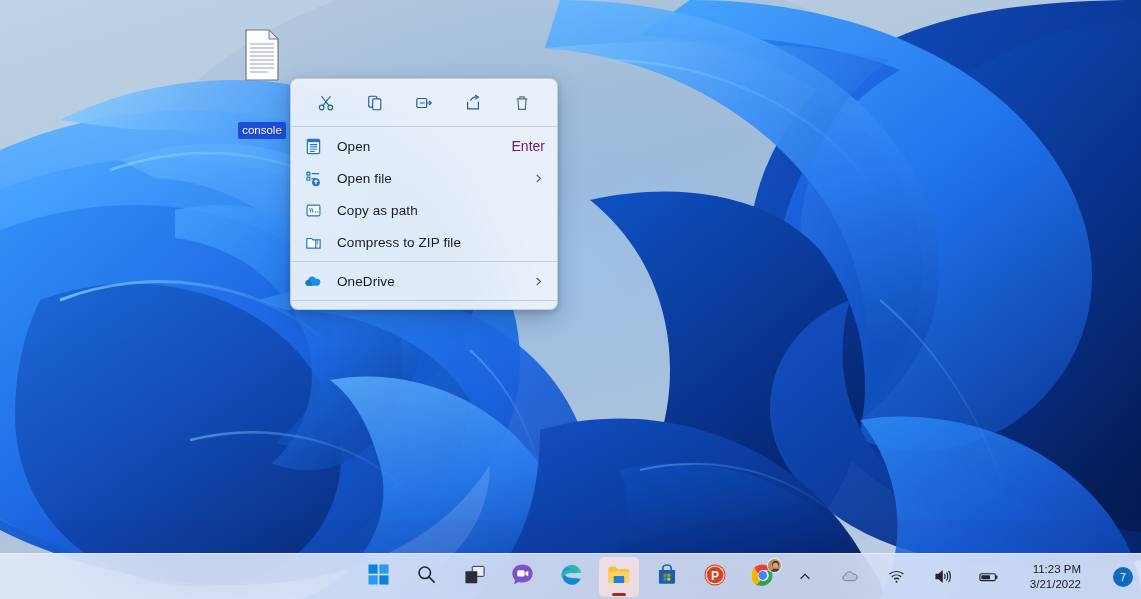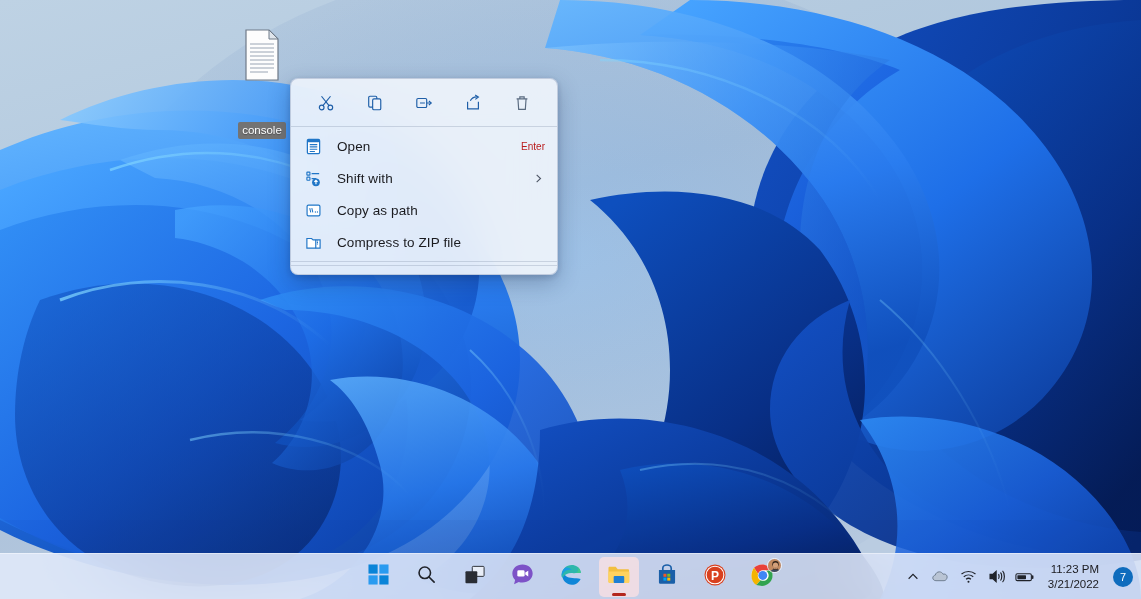--- a/index.html
+++ b/index.html
@@ -29,21 +29,21 @@
   }
   .desk-icon .glyph {
     width: 44px; height: 54px;
     margin: 0 auto 4px auto;
     position: relative;
   }
   .desk-icon .label {
     display: inline-block;
     font-size: 11.5px;
     color: #ffffff;
-    background: #737373;
+    background: #1d4ed8;
     padding: 1px 4px 2px 4px;
     border-radius: 2px;
     line-height: 14px;
     white-space: nowrap;
     text-shadow: 0 1px 1px rgba(0,0,0,.35);
     margin-top: 36px;
   }
 
   
   #ctx-menu {
@@ -93,22 +93,22 @@
     display: flex; align-items: center; justify-content: center;
   }
   .ctx-item .txt {
     flex: 1 1 auto;
     font-size: 13.5px;
     color: #1b1b1f;
     letter-spacing: .1px;
     white-space: nowrap;
   }
   .ctx-item .accel {
-    font-size: 10px;
-    color: #b91c1c;
+    font-size: 14px;
+    color: #701a75;
     margin-left: 10px;
     white-space: nowrap;
   }
   .ctx-item .chev {
     width: 14px; height: 14px;
     margin-left: 8px;
     display: flex; align-items: center; justify-content: center;
   }
 
   
@@ -146,21 +146,21 @@
     width: 14px; height: 3px;
     border-radius: 2px;
     background: #b3261e;
   }
   #tb-tray {
     position: absolute;
     right: 8px;
     display: flex;
     align-items: center;
     height: 46px;
-    gap: 2px;
+    gap: 20px;
   }
   .tray-ico {
     width: 26px; height: 32px;
     display: flex; align-items: center; justify-content: center;
     border-radius: 4px;
     cursor: default;
   }
   #tb-clock {
     display: flex;
     flex-direction: column;
@@ -369,21 +369,21 @@
       <span class="ico">
         <svg width="17" height="17" viewBox="0 0 18 18" fill="none" stroke="#2176c7" stroke-width="1.2">
           <rect x="2" y="2.2" width="3.2" height="3.2" rx=".5"></rect>
           <line x1="7" y1="3.8" x2="15" y2="3.8"></line>
           <rect x="2" y="7.6" width="3.2" height="3.2" rx=".5"></rect>
           <line x1="7" y1="9.2" x2="12" y2="9.2"></line>
           <circle cx="11.6" cy="13" r="4.1" fill="#2176c7" stroke="none"></circle>
           <path d="M11.6,10.8 L11.6,15.2 M9.9,12.5 L11.6,10.8 L13.3,12.5" stroke="#ffffff" stroke-width="1.2"></path>
         </svg>
       </span>
-      <span class="txt">Shift with</span>
+      <span class="txt">Open file</span>
       <span class="chev">
         <svg width="11" height="11" viewBox="0 0 12 12" fill="none" stroke="#4c5564" stroke-width="1.2">
           <path d="M4,2 L8.2,6 L4,10"></path>
         </svg>
       </span>
     </div>
 
     <div class="ctx-item">
       <span class="ico">
         <svg width="17" height="17" viewBox="0 0 18 18" fill="none" stroke="#2176c7" stroke-width="1.25">
@@ -403,20 +403,34 @@
           <path d="M11.4,6.2 L11.4,15"></path>
           <path d="M12.6,7.4 L13.8,7.4 M12.6,9 L13.8,9 M12.6,10.6 L13.8,10.6"></path>
         </svg>
       </span>
       <span class="txt">Compress to ZIP file</span>
     </div>
 
 
     <div class="ctx-sep"></div>
 
+    <div class="ctx-item">
+      <span class="ico">
+        <svg width="18" height="18" viewBox="0 0 20 20">
+          <path d="M5.2,15.4 C3.1,15.4 1.6,13.9 1.6,12.1 C1.6,10.5 2.8,9.1 4.4,8.9 C4.7,6.6 6.7,4.9 9.1,4.9 C11,4.9 12.7,6.1 13.4,7.8 C13.8,7.6 14.3,7.5 14.8,7.5 C16.7,7.5 18.2,9 18.2,10.9 C18.2,12.8 16.7,15.4 14.8,15.4 Z" fill="#1a8fe3"></path>
+          <path d="M5.2,15.4 C3.1,15.4 1.6,13.9 1.6,12.1 C1.6,10.5 2.8,9.1 4.4,8.9 C5.3,8.8 6.6,9.2 7.4,10.1 C8.6,11.4 9.1,13.6 9.1,15.4 Z" fill="#0f7cc4"></path>
+        </svg>
+      </span>
+      <span class="txt">OneDrive</span>
+      <span class="chev">
+        <svg width="11" height="11" viewBox="0 0 12 12" fill="none" stroke="#4c5564" stroke-width="1.2">
+          <path d="M4,2 L8.2,6 L4,10"></path>
+        </svg>
+      </span>
+    </div>
 
     <div class="ctx-sep"></div>
 
 
   </div>
 
   <div id="taskbar">
 
     <div id="tb-center">
 

